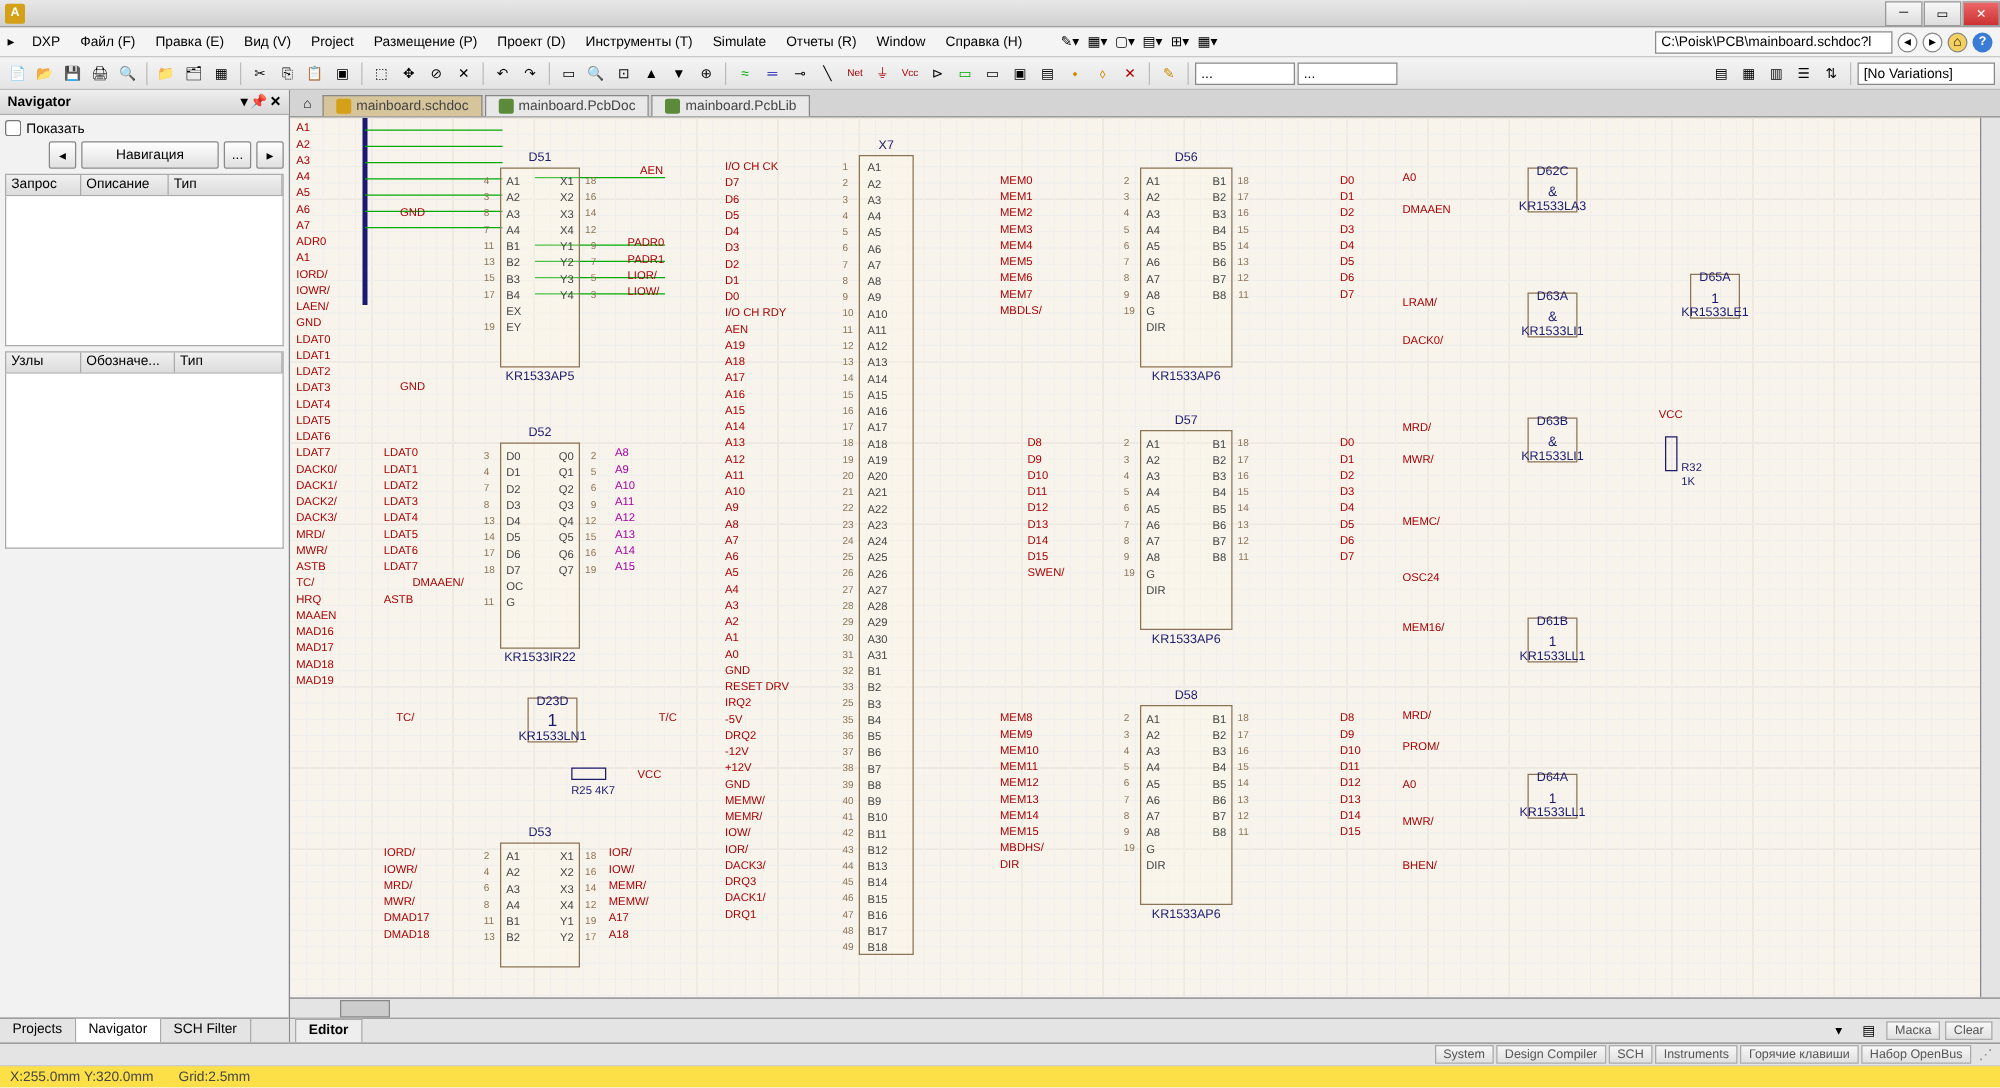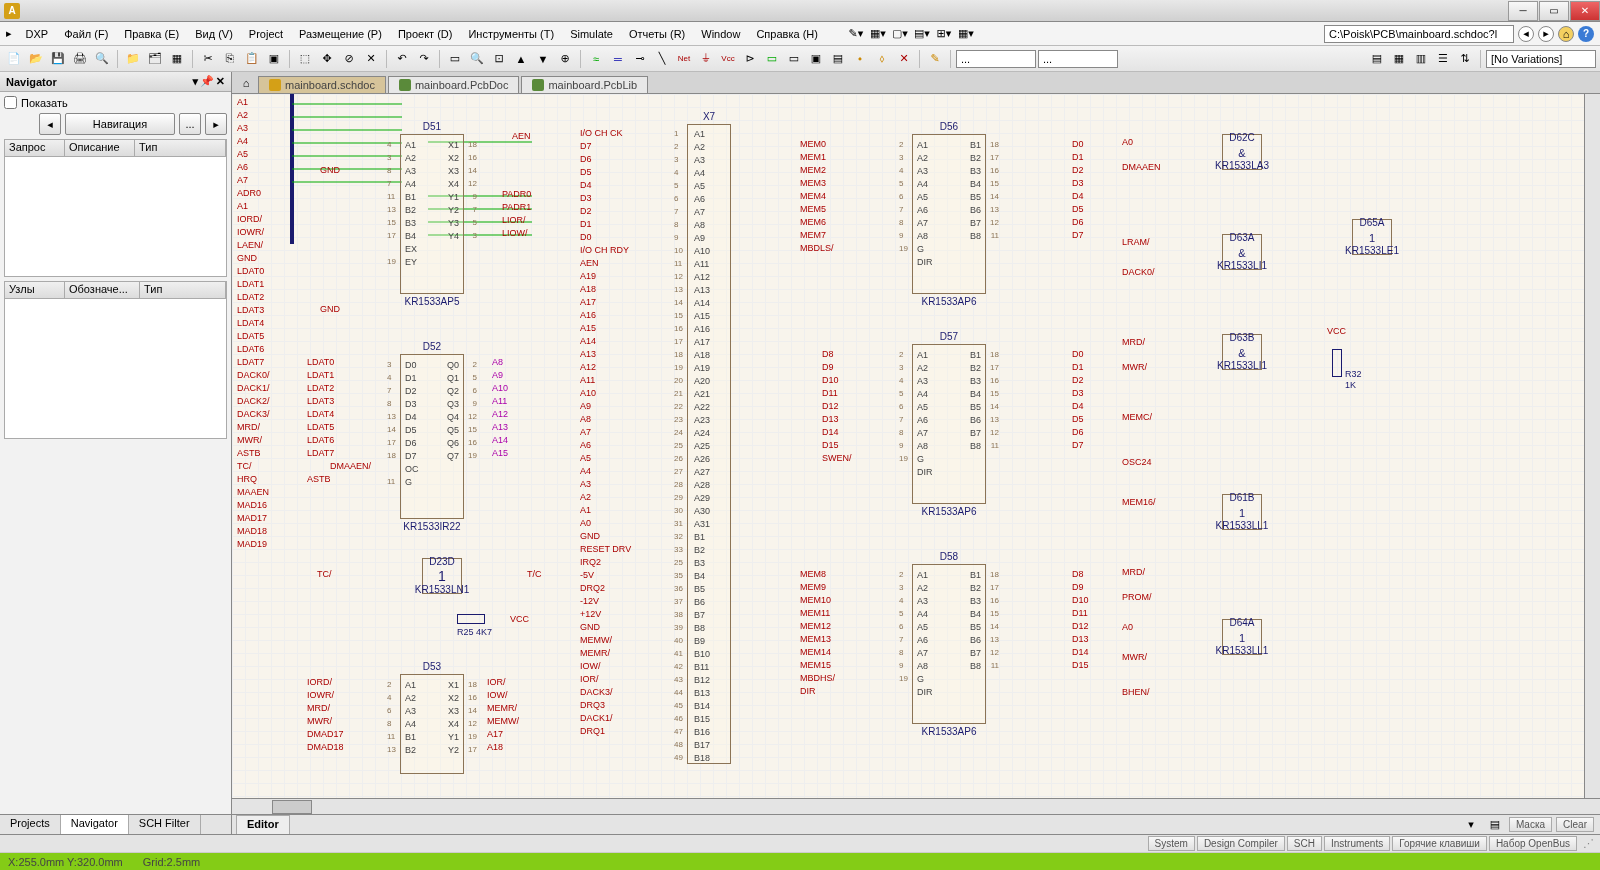--- a/index.html
+++ b/index.html
@@ -69,21 +69,21 @@
 .hscroll .thumb { position:absolute; left: 40px; width: 40px; height: 14px; top: 1px; background: #ccc; border: 1px solid #888; }
 
 
 .bottom-tabs { height: 20px; display: flex; background: #e4e4e4; border-top: 1px solid #888; }
 .bottom-tab { padding: 2px 10px; border-right: 1px solid #aaa; }
 .bottom-tab.active { background: #fff; }
 
 
 .status1 { height: 18px; background: #e4e4e4; border-top: 1px solid #888; display: flex; align-items: center; justify-content: flex-end; padding: 0 6px; gap: 2px; }
 .status-btn { padding: 1px 6px; border: 1px solid #aaa; background: linear-gradient(#f8f8f8,#e0e0e0); font-size: 10px; color: #555;}
-.status2 { height: 18px; background: #84cc16; display: flex; align-items: center; padding: 0 8px; font-size: 10px; color: #444; border-top: 1px solid #ccc;}
+.status2 { height: 18px; background: #fde047; display: flex; align-items: center; padding: 0 8px; font-size: 10px; color: #444; border-top: 1px solid #ccc;}
 
 .editor-label { padding: 2px 10px; font-weight: bold; background: #eee; border: 1px solid #aaa; border-bottom: none; margin-left: 4px;}
 .right-tools { margin-left: auto; display:flex; gap: 4px; align-items:center; padding-right: 6px;}
 .right-tools .txt-btn { padding: 1px 6px; background: linear-gradient(#f8f8f8,#e0e0e0); border: 1px solid #aaa; font-size: 10px; color: #555;}
 .vscroll { width:16px; background:#e4e4e4; border-left:1px solid #888; }
 
 .gate-sym { position:absolute; width:40px; height:36px; border:1px solid #8b7355; text-align:center; font-size:14px; color:#1a1a6e; line-height:34px;}
 </style>
 </head>
 <body>

